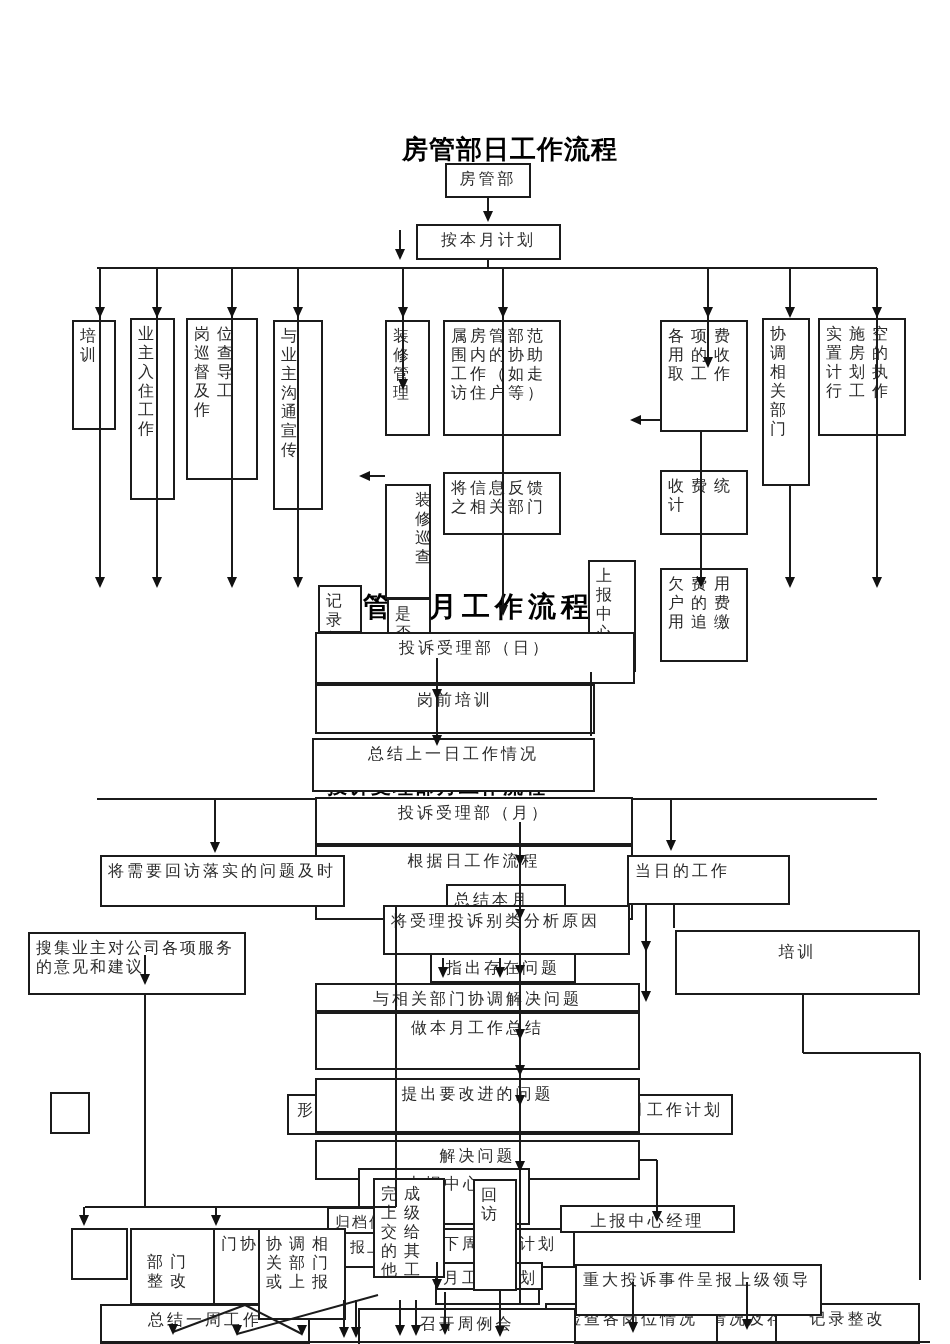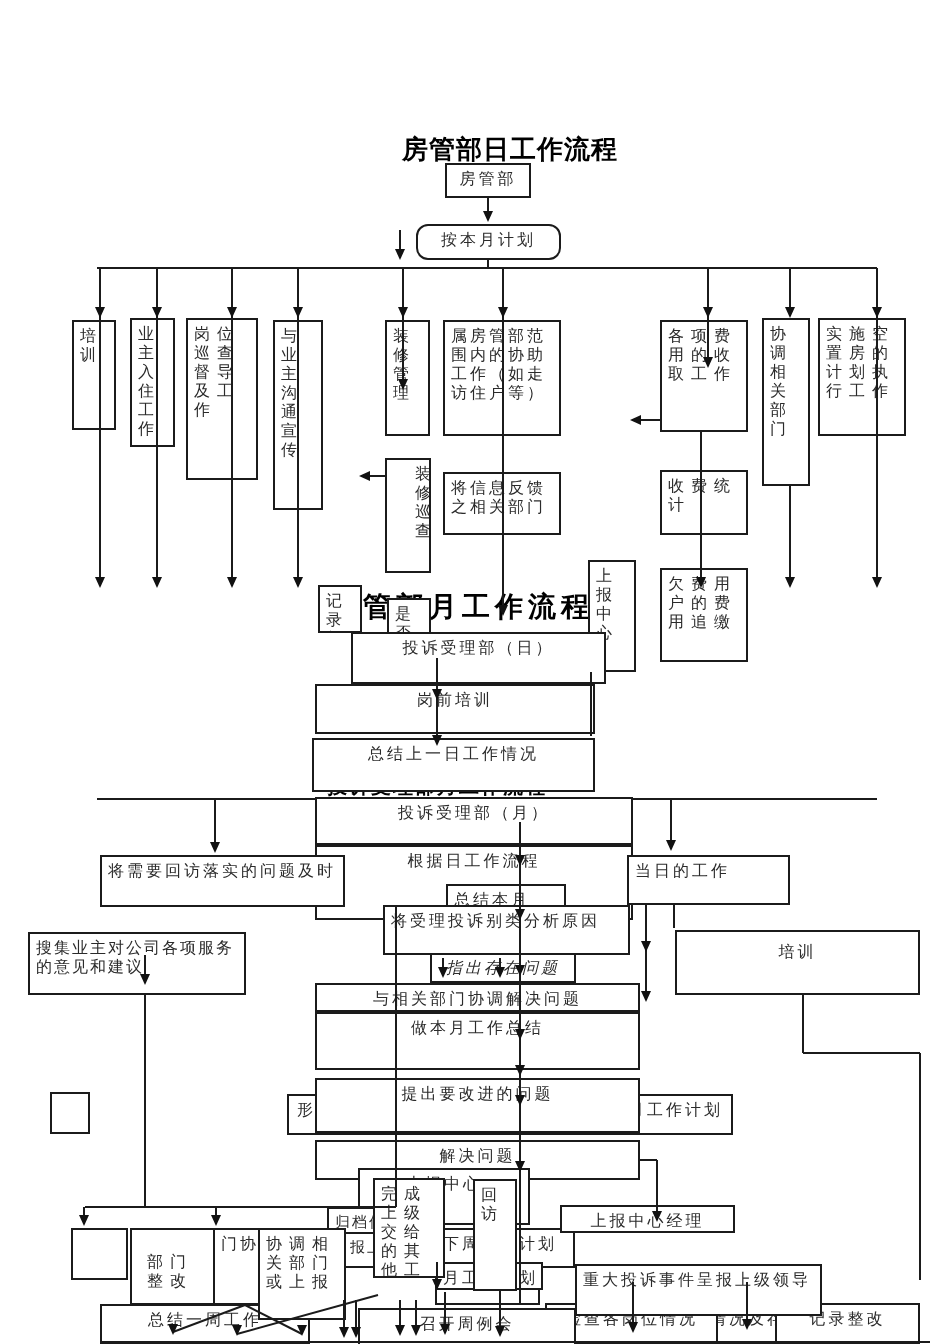--- a/index.html
+++ b/index.html
@@ -25,54 +25,54 @@
 </head>
 <body>
 
 <div class="page">
 
   <div class="hd t1" style="left:402px;top:132px;">房管部日工作流程</div>
   <div class="hd h2" style="left:330px;top:588px;">房管部月工作流程</div>
   <div class="hd h3" style="left:327px;top:773px;">投诉受理部月工作流程</div>
 
   <div class="box c" style="left:445px;top:163px;width:86px;height:35px;">房管部</div>
-  <div class="box c" style="left:416px;top:224px;width:145px;height:36px;border-radius:12px;">按本月计划</div>
+  <div class="box c" style="left:416px;top:224px;width:145px;height:36px;">按本月计划</div>
 
   <div class="box" style="left:72px;top:320px;width:44px;height:110px;">培训</div>
-  <div class="box" style="left:130px;top:318px;width:45px;height:129px;">业主入住工作</div>
+  <div class="box" style="left:130px;top:318px;width:45px;height:182px;">业主入住工作</div>
   <div class="box cols" style="left:186px;top:318px;width:72px;height:162px;padding:4px 14px 4px 6px;">岗位巡查督导及工作</div>
   <div class="box" style="left:273px;top:320px;width:50px;height:190px;">与业主沟通宣传</div>
   <div class="box" style="left:385px;top:320px;width:45px;height:116px;">装修管理</div>
   <div class="box" style="left:443px;top:320px;width:118px;height:116px;">属房管部范围内的协助工作（如走访住户等）</div>
   <div class="box cols" style="left:660px;top:320px;width:88px;height:112px;">各项费用的收取工作</div>
   <div class="box" style="left:762px;top:318px;width:48px;height:168px;">协调相关部门</div>
   <div class="box cols" style="left:818px;top:318px;width:88px;height:118px;">实施空置房的计划执行工作</div>
 
-  <div class="box" style="left:385px;top:458px;width:46px;height:115px;padding-left:28px;">装修巡查</div>
+  <div class="box" style="left:385px;top:484px;width:46px;height:115px;padding-left:28px;">装修巡查</div>
   <div class="box" style="left:443px;top:472px;width:118px;height:63px;">将信息反馈之相关部门</div>
   <div class="box cols" style="left:660px;top:470px;width:88px;height:65px;">收费统计</div>
   <div class="box cols" style="left:660px;top:568px;width:88px;height:94px;">欠费用户的费用追缴</div>
 
   <div class="box z3" style="left:318px;top:585px;width:44px;height:48px;">记录并</div>
   <div class="box z3" style="left:387px;top:598px;width:44px;height:40px;">是否</div>
   <div class="box" style="left:588px;top:560px;width:48px;height:112px;">上报中心</div>
 
-  <div class="box c z4" style="left:315px;top:632px;width:255px;height:52px;margin-left:36px;">投诉受理部（日）</div>
+  <div class="box c z4" style="left:315px;top:632px;width:320px;height:52px;">投诉受理部（日）</div>
   <div class="box c z4" style="left:315px;top:684px;width:280px;height:50px;">岗前培训</div>
   <div class="box c z4" style="left:312px;top:738px;width:283px;height:54px;">总结上一日工作情况</div>
 
   <div class="box c" style="left:315px;top:797px;width:318px;height:48px;">投诉受理部（月）</div>
   <div class="box c" style="left:315px;top:845px;width:318px;height:75px;">根据日工作流程</div>
   <div class="box nw" style="left:446px;top:884px;width:120px;height:24px;">总结本月</div>
   <div class="box z3" style="left:100px;top:855px;width:245px;height:52px;white-space:nowrap;">将需要回访落实的问题及时</div>
   <div class="box z3" style="left:627px;top:855px;width:163px;height:50px;">当日的工作</div>
   <div class="box z3" style="left:383px;top:905px;width:247px;height:50px;">将受理投诉别类分析原因</div>
   <div class="box" style="left:28px;top:932px;width:218px;height:63px;letter-spacing:2px;">搜集业主对公司各项服务的意见和建议</div>
   <div class="box c" style="left:675px;top:930px;width:245px;height:65px;padding-top:10px;">培训</div>
-  <div class="box c nw" style="left:430px;top:952px;width:146px;height:31px;font-style:italic;">指出存在问题</div>
+  <div class="box c nw" style="left:430px;top:952px;width:146px;height:31px;">指出存在问题</div>
   <div class="box c z3" style="left:315px;top:983px;width:325px;height:29px;">与相关部门协调解决问题</div>
   <div class="box c z3" style="left:315px;top:1012px;width:325px;height:58px;">做本月工作总结</div>
 
   <div class="box" style="left:287px;top:1094px;width:446px;height:41px;">
     <span class="frag" style="left:8px;top:4px;">形</span>
     <span class="frag" style="right:8px;top:4px;">月工作计划</span>
   </div>
   <div class="box c z3" style="left:315px;top:1078px;width:325px;height:55px;">提出要改进的问题</div>
   <div class="box" style="left:50px;top:1092px;width:40px;height:42px;"></div>
 

